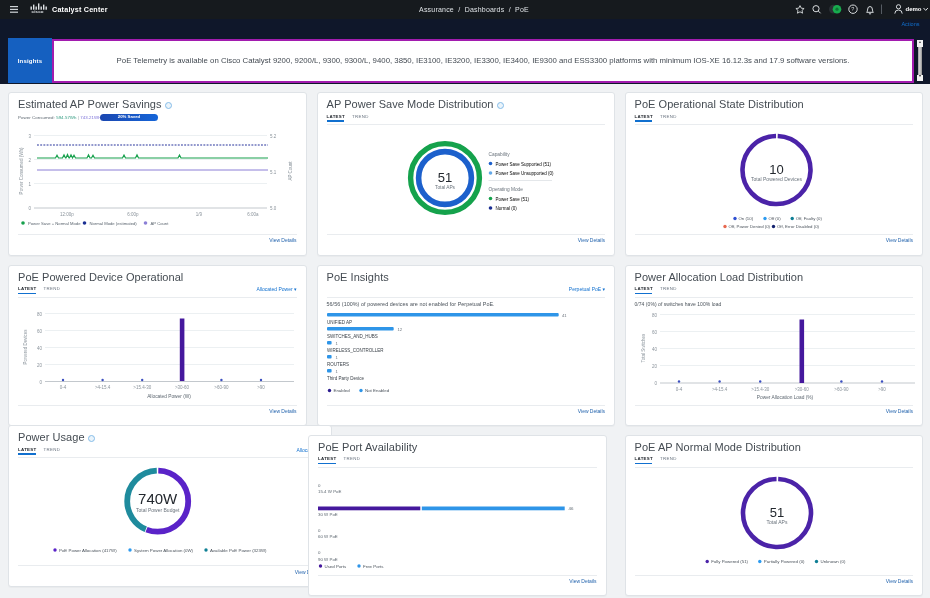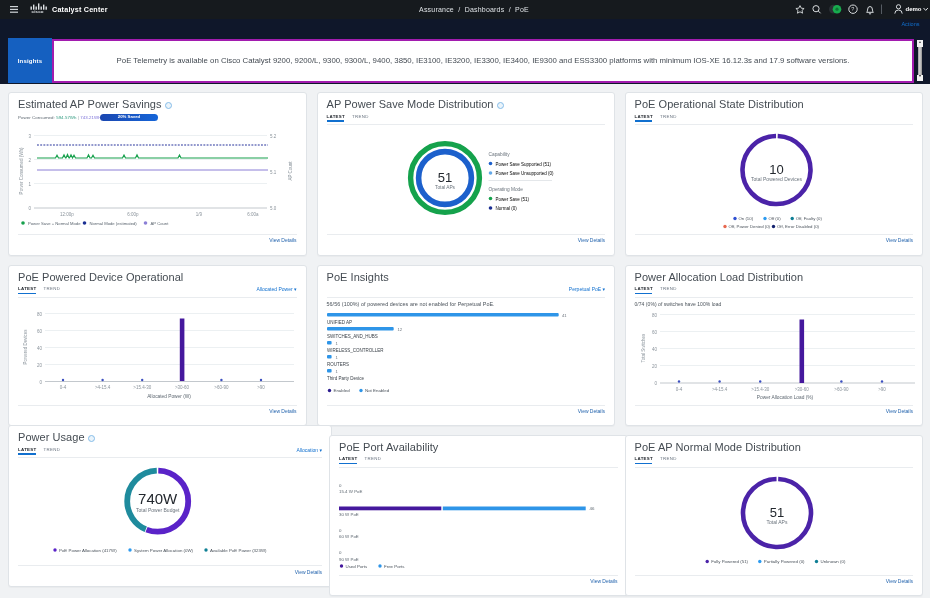--- a/index.html
+++ b/index.html
@@ -343,21 +343,21 @@
         <text x="50" y="125.8" font-size="4.4" fill="#4a525b">PoE Power Allocation (417W)</text>
     <circle cx="121" cy="124" r="1.7" fill="#2d9bf0"></circle>
         <text x="125" y="125.8" font-size="4.4" fill="#4a525b">System Power Allocation (0W)</text>
     <circle cx="197" cy="124" r="1.7" fill="#0f8095"></circle>
         <text x="201" y="125.8" font-size="4.4" fill="#4a525b">Available PoE Power (323W)</text>
   </svg>
   <div class="fd" style="top:139px"></div>
   <div class="vd" style="top:142.5px">View Details</div>
 </div>
 
-<div class="card" id="c8" style="left:329px;top:434.5px;width:298.5px;height:161.5px">
+<div class="card" id="c8" style="left:308px;top:434.5px;width:298.5px;height:161.5px">
   <div class="ct">PoE Port Availability</div>
   <div class="tl">LATEST</div>
       <div class="tlu"></div>
       <div class="tr2">TREND</div>
   <div class="hd"></div>
   <svg width="298" height="150" viewBox="0 0 298 150">
     <g font-size="4.4" fill="#5d6770">
       <text x="9" y="50.5">0</text>
       <text x="9" y="57.2">15.4 W PoE</text>
       <text x="9" y="79.5">30 W PoE</text>

